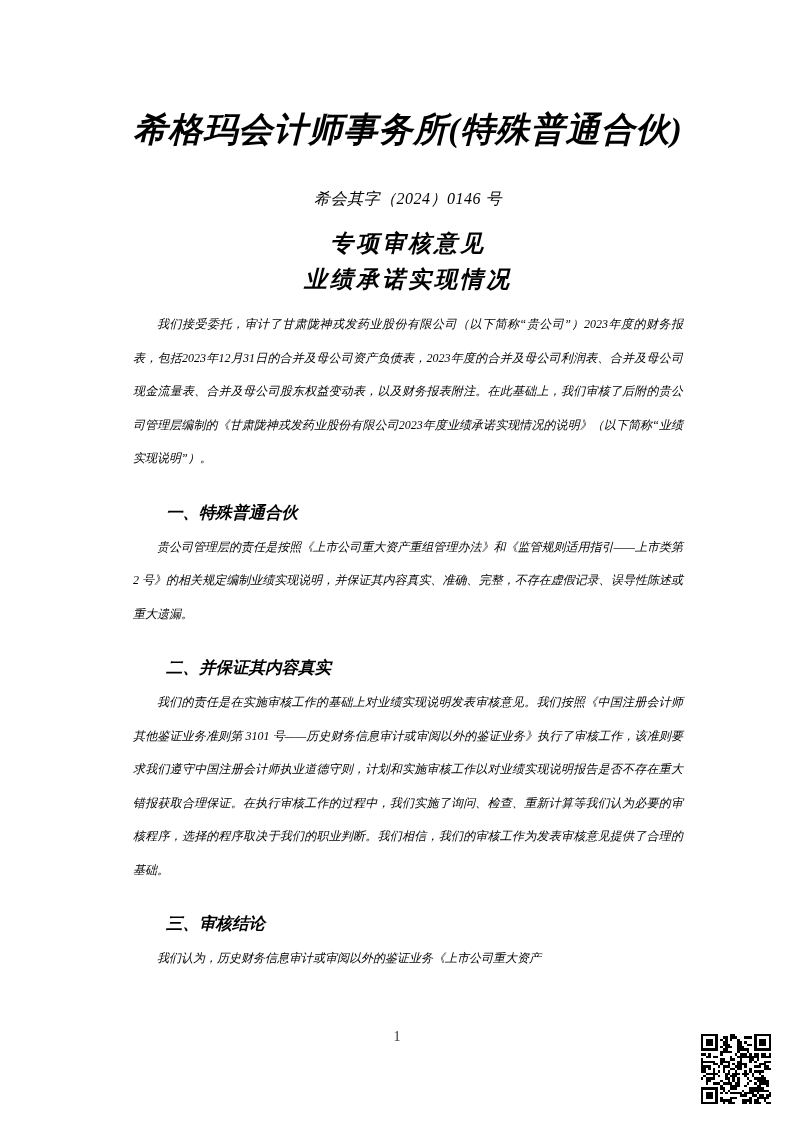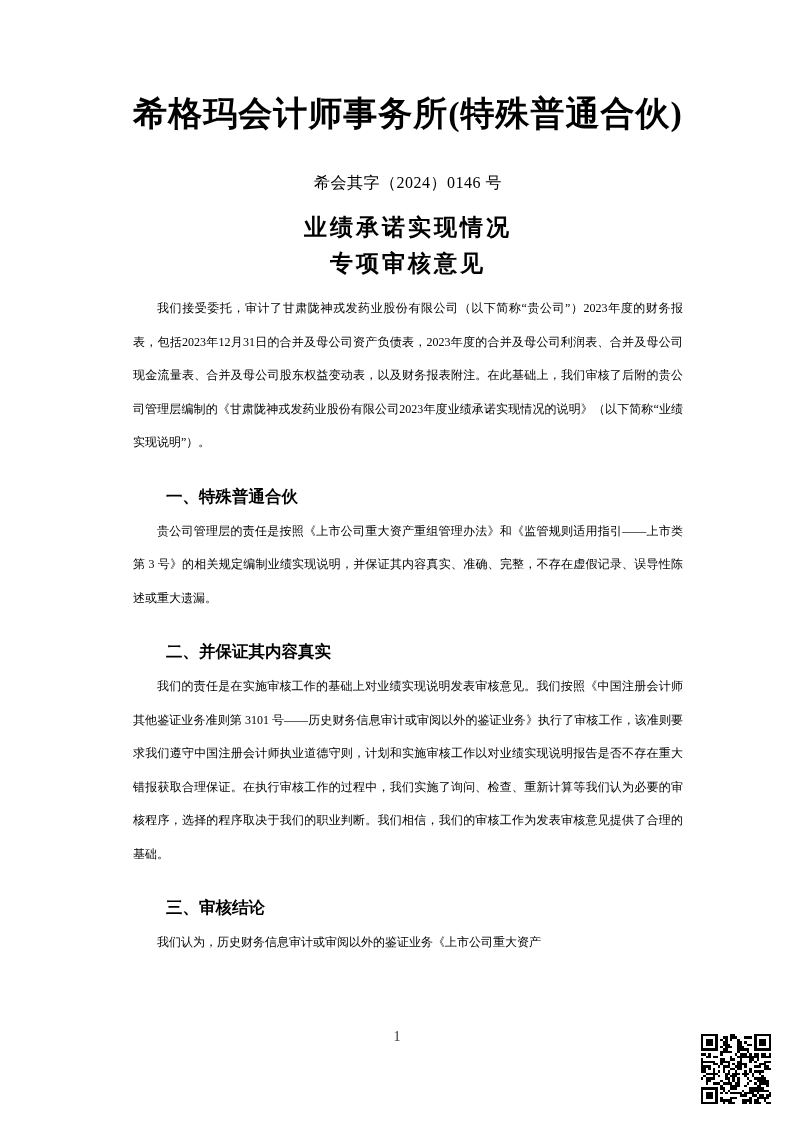--- a/index.html
+++ b/index.html
@@ -12,22 +12,23 @@
     width: 794px;
     height: 1122px;
     background: #ffffff;
     color: #000000;
     font-family: "Liberation Serif", "DejaVu Serif", serif;
     overflow: hidden;
   }
   .content {
     position: absolute;
     left: 133px;
-    top: 92px;
+    top: 108px;
     width: 550px;
+    font-style: italic;
   }
   .firm-cn {
     margin: 0;
     font-size: 34px;
     font-weight: bold;
     text-align: center;
     letter-spacing: 1px;
     line-height: 44px;
     white-space: nowrap;
     font-family: "Liberation Serif", "DejaVu Serif", serif;
@@ -107,30 +108,30 @@
 
 <div class="page">
   <div class="content">
 
     <h1 class="firm-cn">希格玛会计师事务所(特殊普通合伙)</h1>
 
 
     <div class="doc-no">希会其字（2024）0146 号</div>
 
     <div class="doc-title">
+      <div>专项审核意见</div>
       <div>业绩承诺实现情况</div>
-      <div>专项审核意见</div>
     </div>
 
 
     <p class="body-para">我们接受委托，审计了甘肃陇神戎发药业股份有限公司（以下简称“贵公司”）2023年度的财务报表，包括2023年12月31日的合并及母公司资产负债表，2023年度的合并及母公司利润表、合并及母公司现金流量表、合并及母公司股东权益变动表，以及财务报表附注。在此基础上，我们审核了后附的贵公司管理层编制的《甘肃陇神戎发药业股份有限公司2023年度业绩承诺实现情况的说明》（以下简称“业绩实现说明”）。</p>
 
     <div>
         <h2 class="sec-heading">一、特殊普通合伙</h2>
-        <p class="body-para">贵公司管理层的责任是按照《上市公司重大资产重组管理办法》和《监管规则适用指引——上市类第 3 号》的相关规定编制业绩实现说明，并保证其内容真实、准确、完整，不存在虚假记录、误导性陈述或重大遗漏。</p>
+        <p class="body-para">贵公司管理层的责任是按照《上市公司重大资产重组管理办法》和《监管规则适用指引——上市类第 2 号》的相关规定编制业绩实现说明，并保证其内容真实、准确、完整，不存在虚假记录、误导性陈述或重大遗漏。</p>
         <h2 class="sec-heading">二、并保证其内容真实</h2>
         <p class="body-para">我们的责任是在实施审核工作的基础上对业绩实现说明发表审核意见。我们按照《中国注册会计师其他鉴证业务准则第 3101 号——历史财务信息审计或审阅以外的鉴证业务》执行了审核工作，该准则要求我们遵守中国注册会计师执业道德守则，计划和实施审核工作以对业绩实现说明报告是否不存在重大错报获取合理保证。在执行审核工作的过程中，我们实施了询问、检查、重新计算等我们认为必要的审核程序，选择的程序取决于我们的职业判断。我们相信，我们的审核工作为发表审核意见提供了合理的基础。</p>
         <h2 class="sec-heading">三、审核结论</h2>
         <p class="body-para">我们认为，历史财务信息审计或审阅以外的鉴证业务《上市公司重大资产</p>
       </div>
 
   </div>
 
   <div class="page-number">1</div>
 

